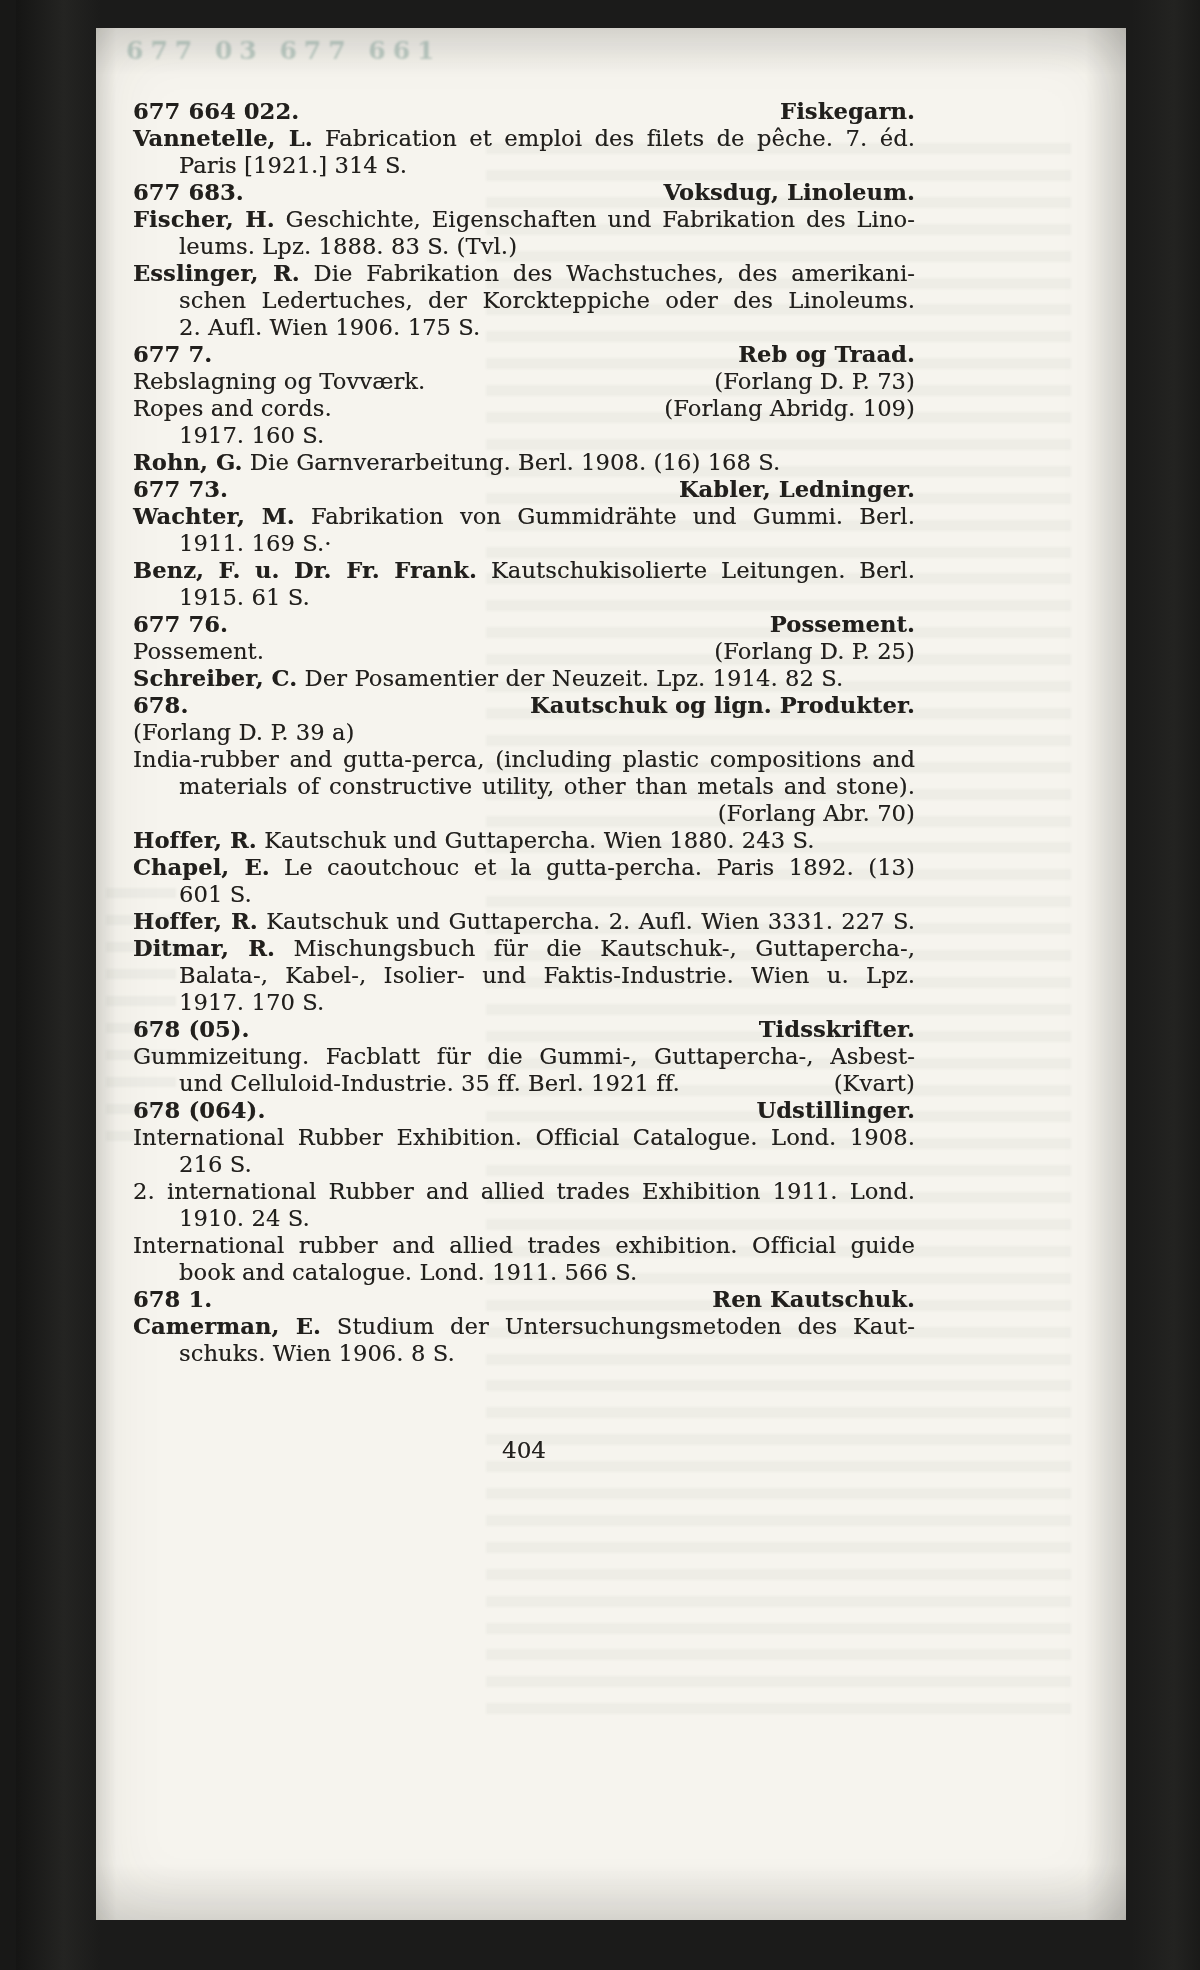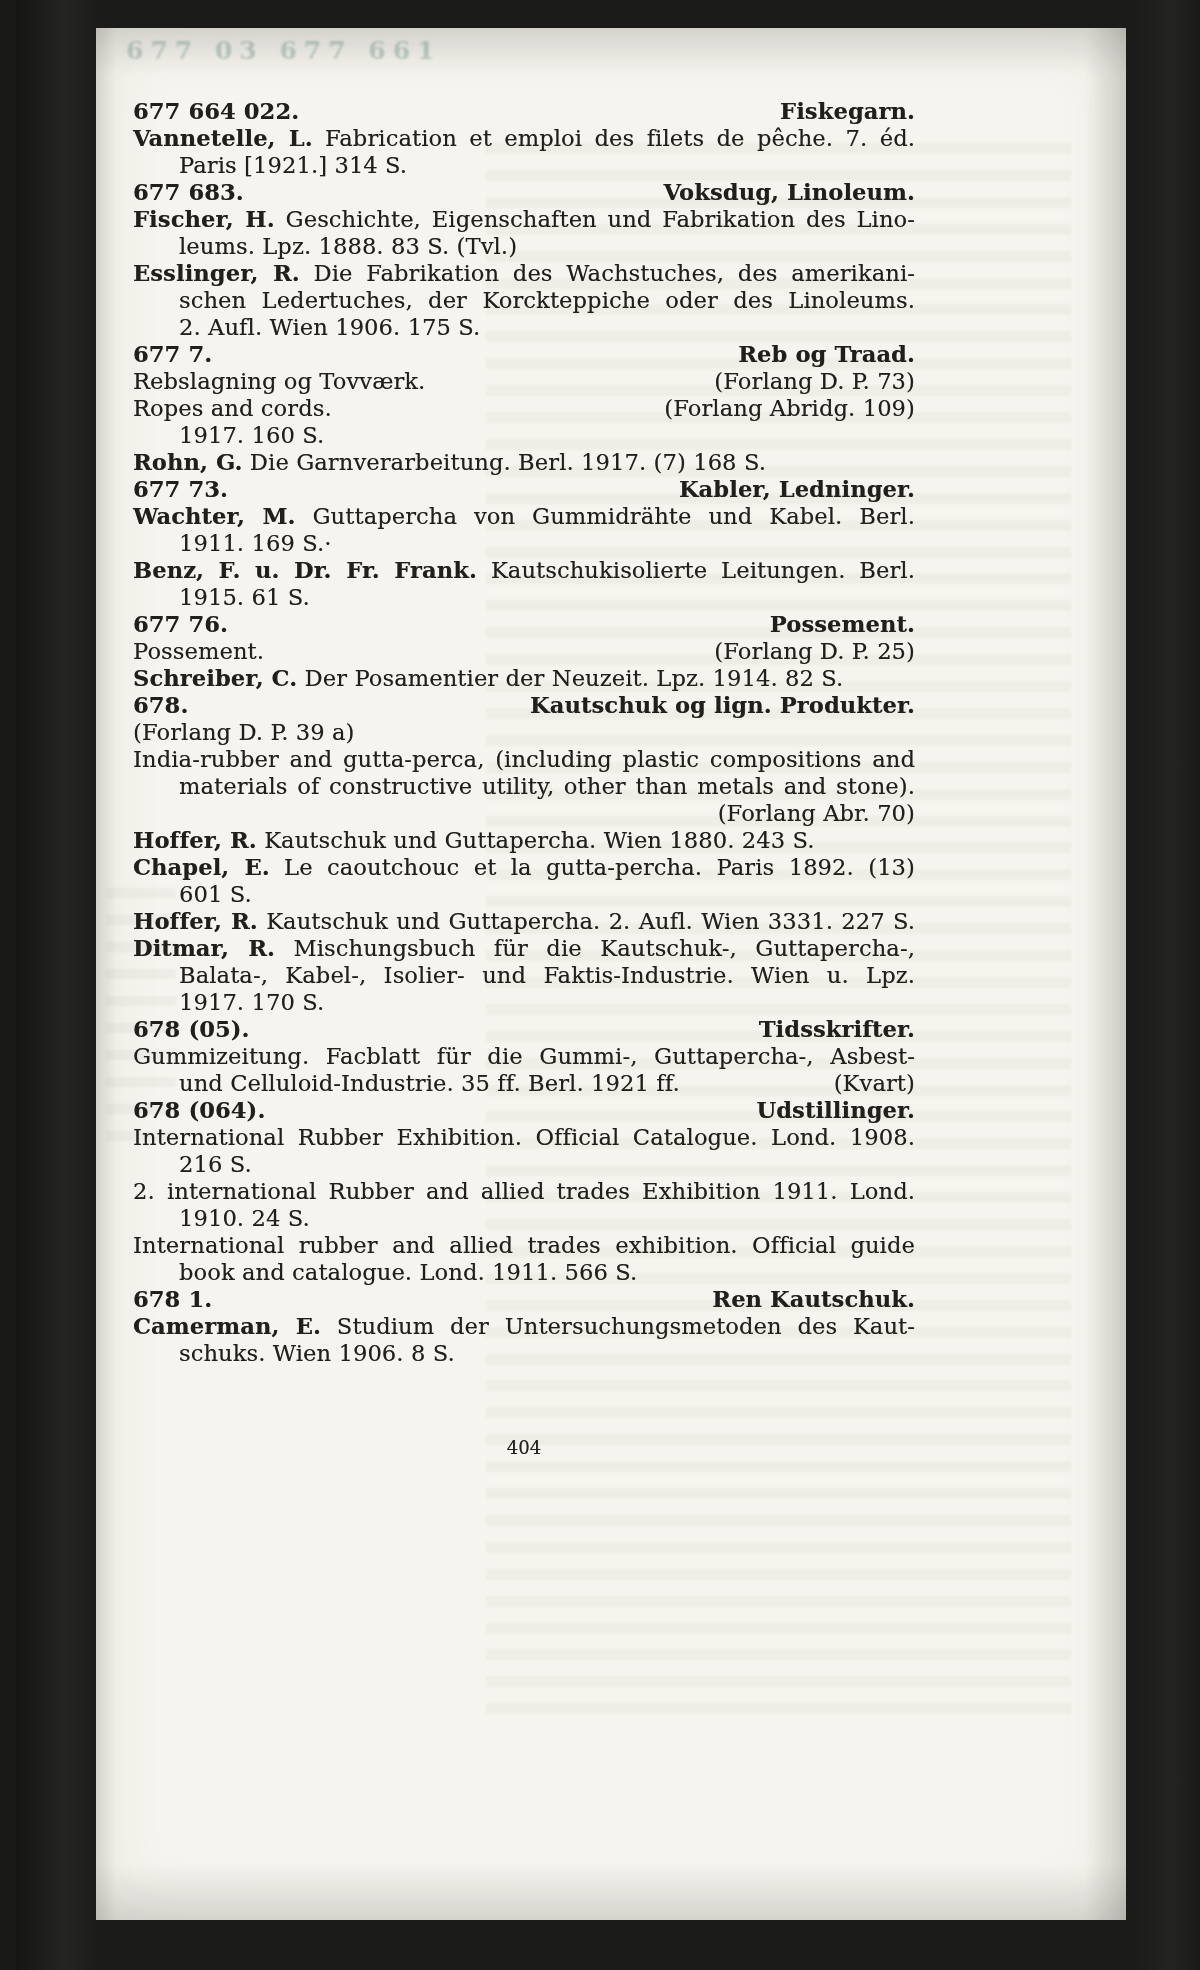--- a/index.html
+++ b/index.html
@@ -56,21 +56,21 @@
     letter-spacing:0.15px;
     text-shadow: 0.25px 0.25px 0 rgba(33,31,28,0.55);
     white-space:normal;
   }
   .b { font-weight:bold; }
   .j { text-align:justify; text-align-last:justify; }
   .flex { display:flex; justify-content:space-between; }
   .i1 { padding-left:46px; }
   .page-number {
     position:absolute; left:37px; top:1409px; width:782px;
-    text-align:center; font-size:18px; color:#23211e;
+    text-align:center; font-size:23px; color:#23211e;
     text-shadow: 0.25px 0.25px 0 rgba(33,31,28,0.5);
   }
 </style>
 </head>
 <body>
 
 <div class="scan">
   <div class="paper">
     <div class="ghost">677 03 677 661</div>
     <div class="bleed"></div>
@@ -97,26 +97,26 @@
         </div>
         <div class="line flex">
           <span><span>Rebslagning og Tovværk.</span></span>
           <span><span>(Forlang D. P. 73)</span></span>
         </div>
         <div class="line flex">
           <span><span>Ropes and cords.</span></span>
           <span><span>(Forlang Abridg. 109)</span></span>
         </div>
         <div class="line i1"><span>1917. 160 S.</span></div>
-        <div class="line"><span class="b">Rohn, G.</span><span> Die Garnverarbeitung. Berl. 1917. (7) 168 S.</span></div>
+        <div class="line"><span class="b">Rohn, G.</span><span> Die Garnverarbeitung. Berl. 1908. (16) 168 S.</span></div>
         <div class="line flex">
           <span><span class="b">677 73.</span></span>
           <span><span class="b">Kabler, Ledninger.</span></span>
         </div>
-        <div class="line j"><span class="b">Wachter, M.</span><span> Guttapercha von Gummidrähte und Kabel. Berl.</span></div>
+        <div class="line j"><span class="b">Wachter, M.</span><span> Fabrikation von Gummidrähte und Gummi. Berl.</span></div>
         <div class="line i1"><span>1911. 169 S.·</span></div>
         <div class="line j"><span class="b">Benz, F. u. Dr. Fr. Frank.</span><span> Kautschukisolierte Leitungen. Berl.</span></div>
         <div class="line i1"><span>1915. 61 S.</span></div>
         <div class="line flex">
           <span><span class="b">677 76.</span></span>
           <span><span class="b">Possement.</span></span>
         </div>
         <div class="line flex">
           <span><span>Possement.</span></span>
           <span><span>(Forlang D. P. 25)</span></span>

